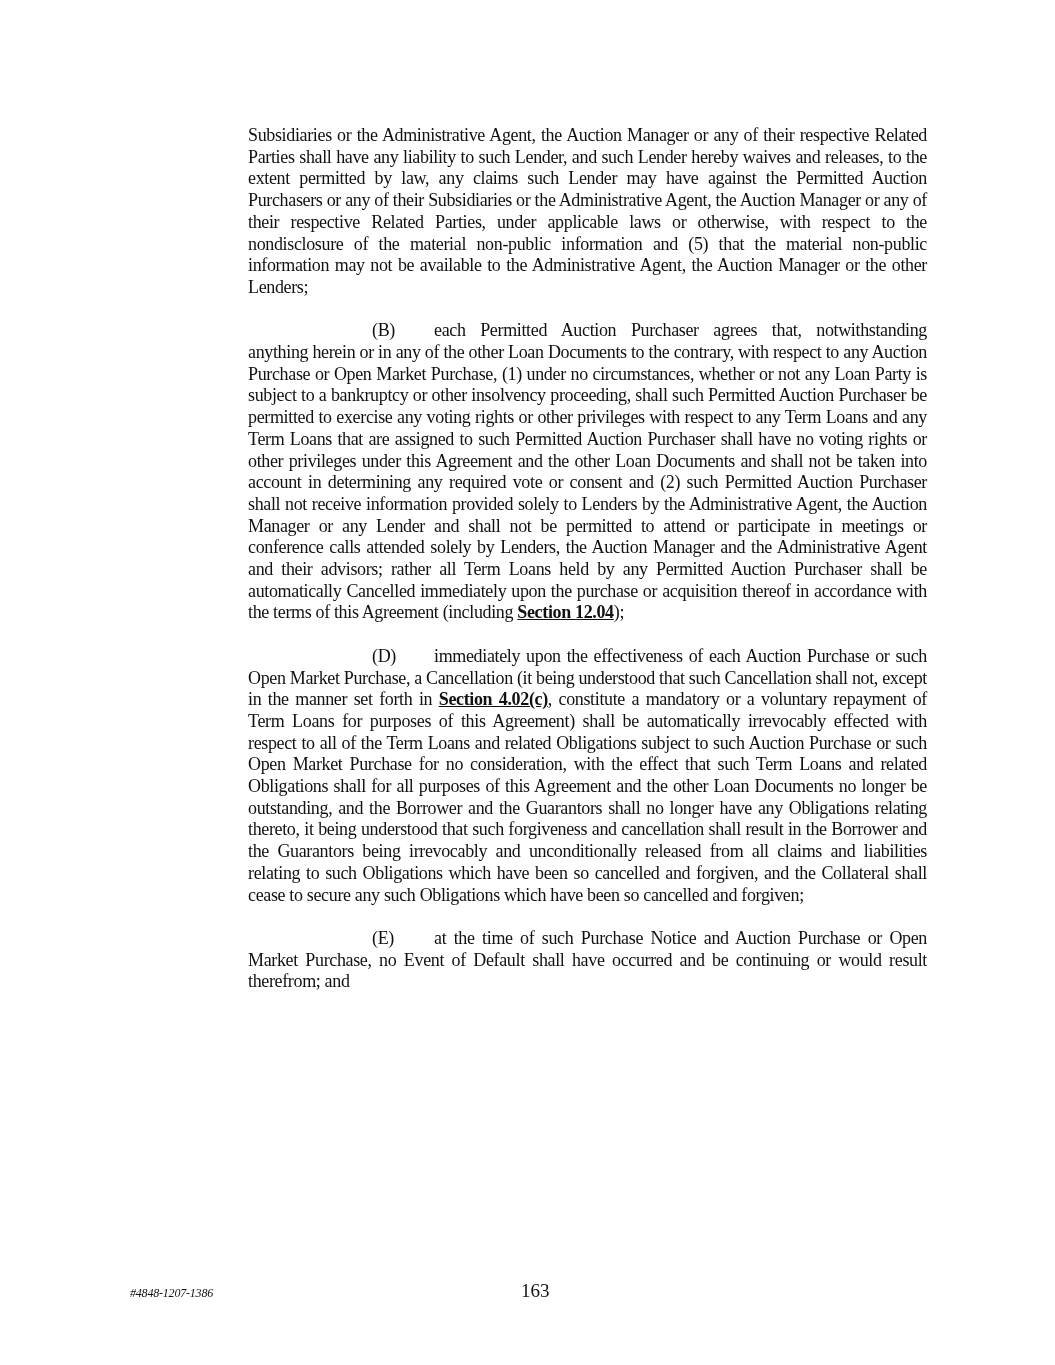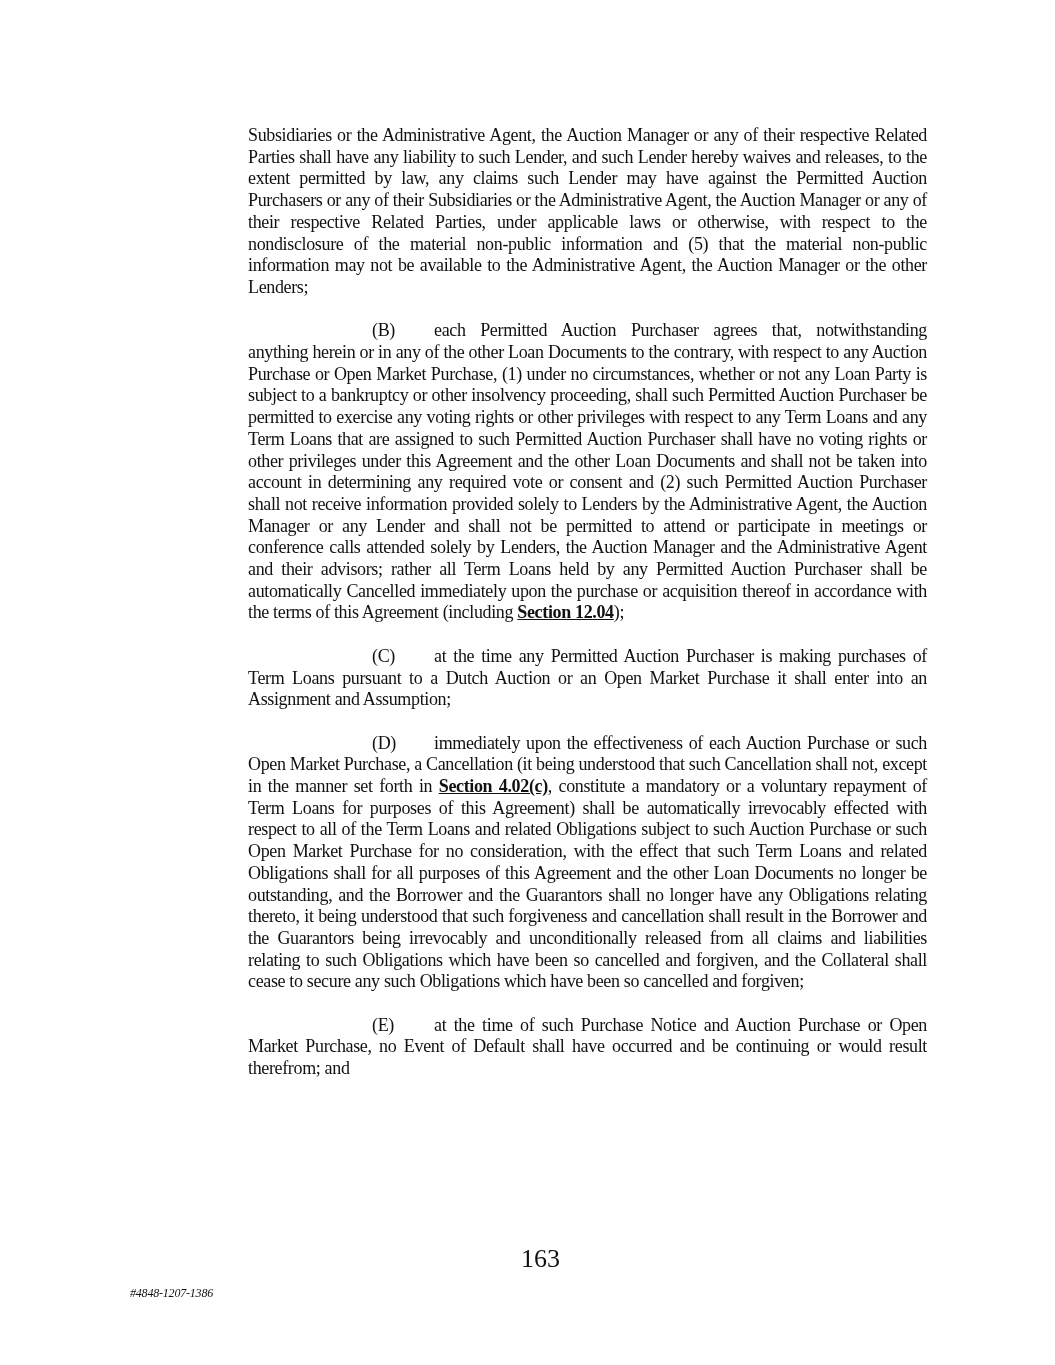--- a/index.html
+++ b/index.html
@@ -46,40 +46,37 @@
     position: absolute;
     left: 130px;
     top: 1286px;
     font-size: 12px;
     letter-spacing: -0.2px;
     font-style: italic;
   }
   .footer-page {
     position: absolute;
     left: 521px;
-    top: 1244px;
-    font-size: 26px;
+    top: 1280px;
+    font-size: 19px;
   }
 </style>
 </head>
 <body>
 
 <div class="page-body">
 
   <p class="para">
     <span>Subsidiaries or the Administrative Agent, the Auction Manager or any of their respective Related Parties shall have any liability to such Lender, and such Lender hereby waives and releases, to the extent permitted by law, any claims such Lender may have against the Permitted Auction Purchasers or any of their Subsidiaries or the Administrative Agent, the Auction Manager or any of their respective Related Parties, under applicable laws or otherwise, with respect to the nondisclosure of the material non-public information and (5) that the material non-public information may not be available to the Administrative Agent, the Auction Manager or the other Lenders;</span>
   </p>
 
   <p class="para indented">
     <span class="label">(B)</span><span>each Permitted Auction Purchaser agrees that, notwithstanding anything herein or in any of the other Loan Documents to the contrary, with respect to any Auction Purchase or Open Market Purchase, (1) under no circumstances, whether or not any Loan Party is subject to a bankruptcy or other insolvency proceeding, shall such Permitted Auction Purchaser be permitted to exercise any voting rights or other privileges with respect to any Term Loans and any Term Loans that are assigned to such Permitted Auction Purchaser shall have no voting rights or other privileges under this Agreement and the other Loan Documents and shall not be taken into account in determining any required vote or consent and (2) such Permitted Auction Purchaser shall not receive information provided solely to Lenders by the Administrative Agent, the Auction Manager or any Lender and shall not be permitted to attend or participate in meetings or conference calls attended solely by Lenders, the Auction Manager and the Administrative Agent and their advisors; rather all Term Loans held by any Permitted Auction Purchaser shall be automatically Cancelled immediately upon the purchase or acquisition thereof in accordance with the terms of this Agreement (including </span><span class="xref">Section 12.04</span><span>);</span>
   </p>
 
-  <p class="para indented">
-    <span class="label">(C)</span><span>at the time any Permitted Auction Purchaser is making purchases of Term Loans pursuant to a Dutch Auction or an Open Market Purchase it shall enter into an Assignment and Assumption;</span>
-  </p>
 
   <p class="para indented">
     <span class="label">(D)</span><span>immediately upon the effectiveness of each Auction Purchase or such Open Market Purchase, a Cancellation (it being understood that such Cancellation shall not, except in the manner set forth in </span><span class="xref">Section 4.02(c)</span><span>, constitute a mandatory or a voluntary repayment of Term Loans for purposes of this Agreement) shall be automatically irrevocably effected with respect to all of the Term Loans and related Obligations subject to such Auction Purchase or such Open Market Purchase for no consideration, with the effect that such Term Loans and related Obligations shall for all purposes of this Agreement and the other Loan Documents no longer be outstanding, and the Borrower and the Guarantors shall no longer have any Obligations relating thereto, it being understood that such forgiveness and cancellation shall result in the Borrower and the Guarantors being irrevocably and unconditionally released from all claims and liabilities relating to such Obligations which have been so cancelled and forgiven, and the Collateral shall cease to secure any such Obligations which have been so cancelled and forgiven;</span>
   </p>
 
   <p class="para indented">
     <span class="label">(E)</span><span>at the time of such Purchase Notice and Auction Purchase or Open Market Purchase, no Event of Default shall have occurred and be continuing or would result therefrom; and</span>
   </p>
 
 </div>

